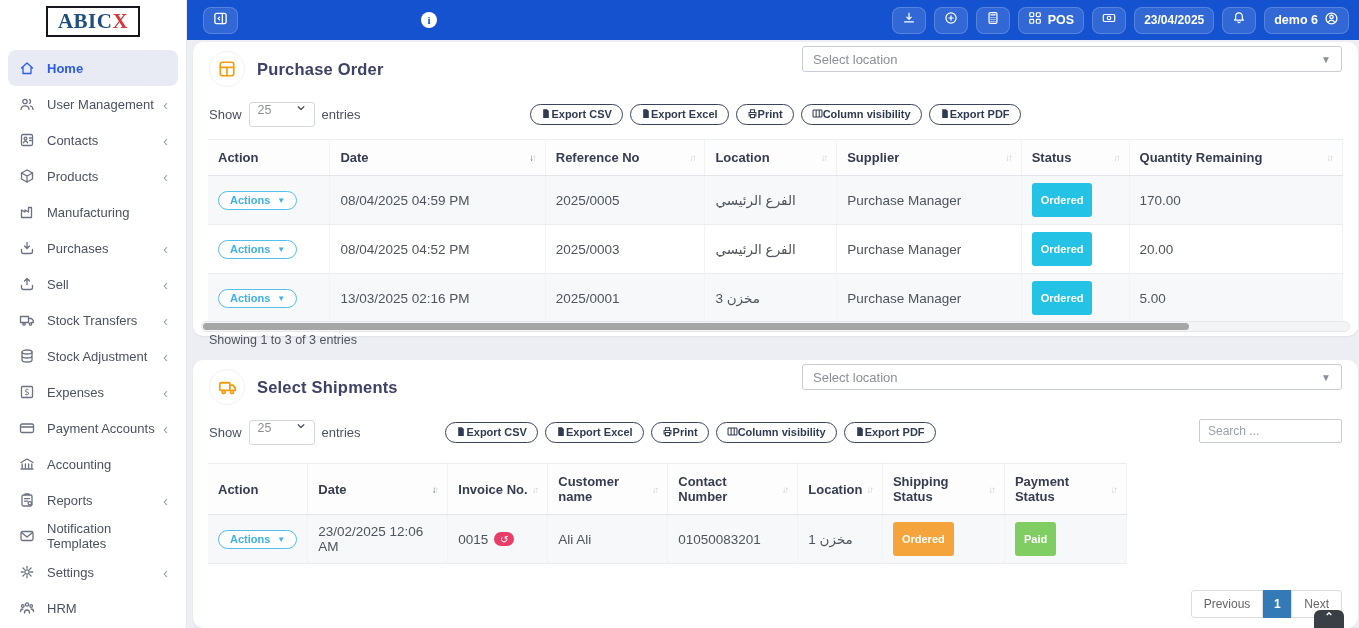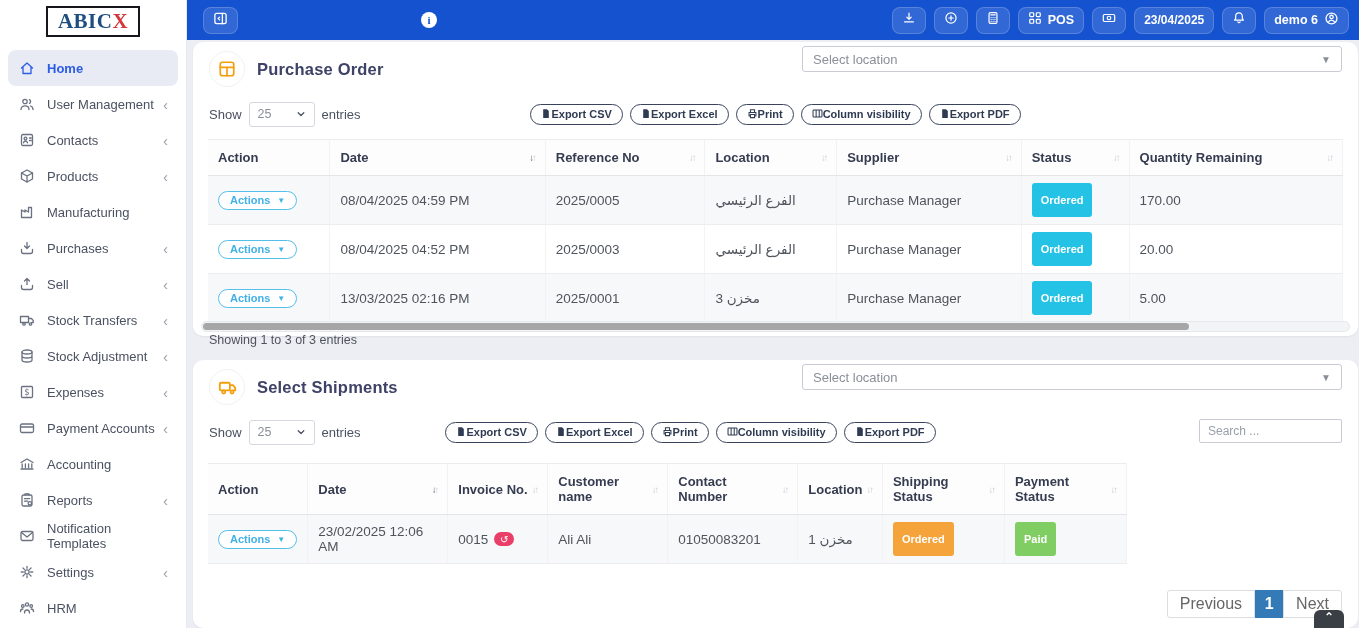--- a/index.html
+++ b/index.html
@@ -35,21 +35,21 @@
   #card-ps{top:360px;height:268px}
   .card-head{display:flex;align-items:center;padding:9px 16px 0 16px;position:relative}
   .sec-icon{width:36px;height:36px;border:1px solid #f0f1f4;border-radius:50%;display:flex;align-items:center;justify-content:center}
   .sec-icon svg{stroke:#f59e0b;fill:none;stroke-width:1.5;stroke-linecap:round;stroke-linejoin:round}
   .sec-title{margin-left:12px;font-size:16.5px;font-weight:800;color:#3d4266;letter-spacing:.2px}
   .loc-select{position:absolute;right:16px;top:4px;width:540px;height:26px;border:1px solid #c9ccd4;border-radius:3px;background:#fff;display:flex;align-items:center;justify-content:space-between;padding:0 10px;color:#8a8f98;font-size:13px;cursor:pointer}
   .loc-caret{color:#8a8f98;font-size:10px}
 
   .ctrl-row{position:relative;height:30px;margin-top:12px;padding:0 16px;display:flex;align-items:center}
   .show-group{display:flex;align-items:center;gap:7px;font-size:13px;color:#4a5160}
-  .show-select{width:66px;height:25px;border:1px solid #d4d7dd;border-radius:3px;display:inline-flex;align-items:center;justify-content:space-between;padding:0 8px;color:#8a8f98;font-size:12.5px;cursor:pointer;background:#fff}
+  .show-select{width:66px;height:25px;border:1px solid #d4d7dd;border-radius:3px;display:inline-flex;align-items:flex-start;justify-content:space-between;padding:0 8px;color:#8a8f98;font-size:12.5px;cursor:pointer;background:#fff}
   .show-select svg{stroke:#4a5160;stroke-width:2;fill:none;stroke-linecap:round;stroke-linejoin:round}
   .export-group{position:absolute;left:0;right:0;display:flex;justify-content:center;gap:7px}
   .pill-btn{display:inline-flex;align-items:center;border:1.5px solid #39435c;border-radius:13px;background:#fff;padding:3px 10px;font-size:11px;font-weight:700;color:#2f3b52;cursor:pointer;white-space:nowrap}
   .pill-btn svg{flex:0 0 auto}
   .search-box{position:absolute;right:16px;top:2px;width:143px;height:24px;border:1px solid #c9ccd4;border-radius:2px;padding:0 8px;font-size:12px;color:#555;font-family:"Liberation Sans",sans-serif}
   .search-box::placeholder{color:#9aa0ab}
 
   table{border-collapse:collapse;table-layout:fixed;font-size:13.5px;color:#4f545c}
   .tbl{margin:10px 15px 0 15px}
   th{font-size:13px;font-weight:700;color:#363c50;text-align:left;padding:10px 10px;border-top:1px solid #ebecef;border-bottom:1px solid #e4e5e9;border-right:1px solid #f1f2f4;background:#fdfdfe;vertical-align:middle;cursor:pointer}
@@ -63,21 +63,21 @@
   .actions-btn .car{font-size:8px}
   .badge{display:inline-block;padding:11px 9px;border-radius:3px;color:#fff;font-size:11px;font-weight:700}
   .b-cyan{background:#24c2e5}.b-orange{background:#f5a43c}.b-green{background:#80ce63}
   .inv-badge{display:inline-flex;align-items:center;justify-content:center;background:#e83e68;color:#fff;border-radius:9px;width:20px;height:14px;font-size:10px;margin-left:6px;vertical-align:1px}
 
   .summary{font-size:12.5px;color:#4f545c;margin:10px 16px 0 16px}
   .hscroll{position:absolute;left:8px;right:8px;bottom:4px;height:11px;background:#f3f4f6;border:1px solid #e6e7ea;border-radius:6px}
   .hthumb{position:absolute;left:1px;top:1px;bottom:1px;width:86%;background:#a6a6a6;border-radius:6px;cursor:grab}
 
   .pg{position:absolute;right:16px;bottom:10px;display:flex}
-  .pg > div{height:28px;display:flex;align-items:center;justify-content:center;border:1px solid #ddd;background:#fff;color:#666;font-size:16px;cursor:pointer}
+  .pg > div{height:28px;display:flex;align-items:center;justify-content:center;border:1px solid #ddd;background:#fff;color:#666;font-size:12px;cursor:pointer}
   .pg-prev{padding:0 12px;border-radius:3px 0 0 3px}
   .pg-num{width:28px;background:#337ab7 !important;border-color:#337ab7 !important;color:#fff !important;font-weight:700}
   .pg-next{padding:0 12px;border-radius:0 3px 3px 0}
 
   .scroll-top{position:absolute;right:14px;bottom:-6px;width:30px;height:24px;background:#3a3f46;border-radius:6px;display:flex;align-items:flex-start;justify-content:center;color:#fff;font-size:12px;font-weight:700;cursor:pointer;z-index:9}
 </style>
 </head>
 <body>
 
 <div class="sidebar">

